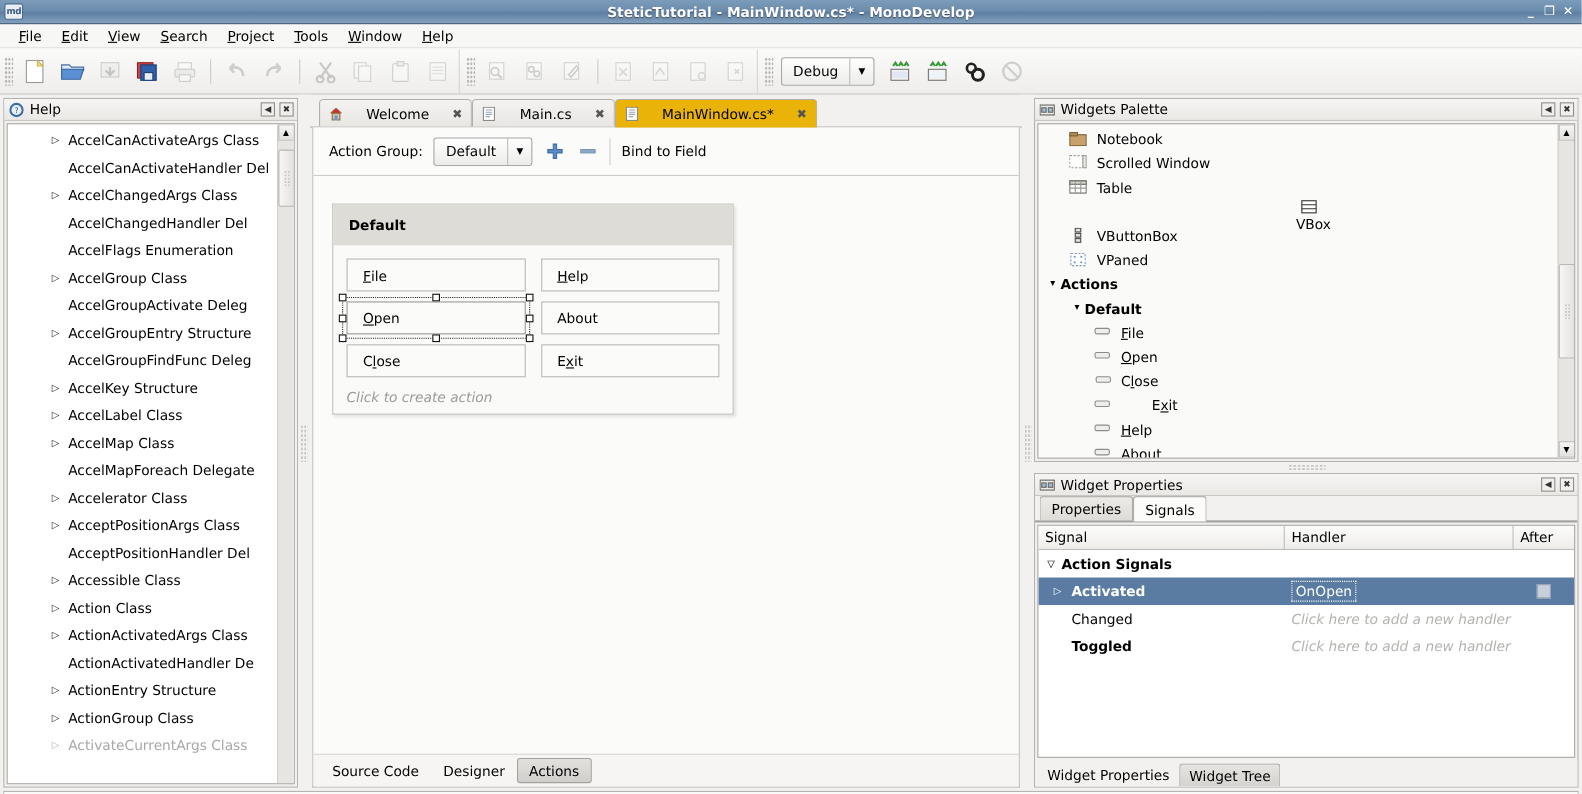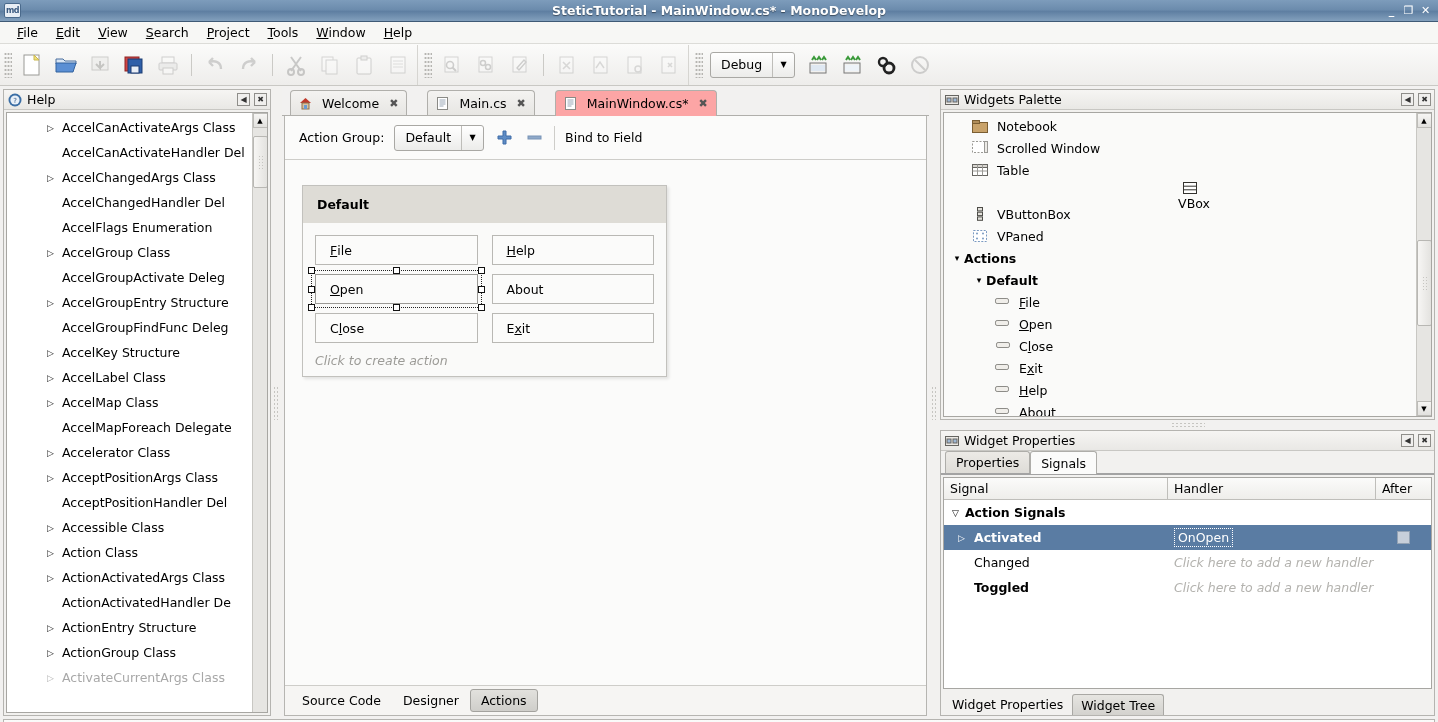--- a/index.html
+++ b/index.html
@@ -164,29 +164,29 @@
     background-size: 3px 4px;
   }
 
   
   .center { flex: 1; display: flex; flex-direction: column; padding: 3px 0; min-width: 0; }
   .tabbar {
     height: 27px; display: flex; align-items: flex-end;
     border-bottom: 1px solid #b0afab; padding-left: 8px;
   }
   .doc-tab {
-    height: 25px; display: flex; align-items: center; gap: 10px;
+    height: 25px; display: flex; align-items: center; gap: 21px;
     padding: 0 8px; font-size: 12.5px;
     border: 1px solid #b0afab; border-bottom: none;
     border-radius: 4px 4px 0 0;
     background: linear-gradient(to bottom,#f4f3f1,#e7e6e3);
-    margin-right: 20px; position: relative;
+    margin-right: 0; position: relative;
   }
   .doc-tab.active {
-    background: #fca5a5; height: 26px; margin-bottom: -1px;
+    background: #eab308; height: 26px; margin-bottom: -1px;
   }
   .tab-x { font-size: 11px; color: #555; }
   .tab-ic { width: 13px; height: 13px; }
 
   .editor-area {
     flex: 1; display: flex; flex-direction: column;
     background: #fbfbfa; border: 1px solid #b6b5b1; border-top: none;
     margin: 0 2px; min-height: 0;
   }
   .actiongroup-bar {
@@ -848,21 +848,21 @@
                   <rect x="1.5" y="3.5" width="13" height="5" rx="1.6" fill="#f0eeea" stroke="#8d8c88"></rect>
                 </svg></span>
               <span><u>O</u>pen</span>
             </div>
             <div class="pal-row" style="padding-left: 50px; text-align: right;">
               <span class="wic"><svg width="16" height="12" viewBox="0 0 16 12">
                   <rect x="1.5" y="3.5" width="13" height="5" rx="1.6" fill="#f0eeea" stroke="#8d8c88"></rect>
                 </svg></span>
               <span>C<u>l</u>ose</span>
             </div>
-            <div class="pal-row" style="padding-left: 50px;">
+            <div class="pal-row" style="padding-left: 50px; gap: 28px;">
               <span class="wic"><svg width="16" height="12" viewBox="0 0 16 12">
                   <rect x="1.5" y="3.5" width="13" height="5" rx="1.6" fill="#f0eeea" stroke="#8d8c88"></rect>
                 </svg></span>
               <span>E<u>x</u>it</span>
             </div>
             <div class="pal-row" style="padding-left: 50px;">
               <span class="wic"><svg width="16" height="12" viewBox="0 0 16 12">
                   <rect x="1.5" y="3.5" width="13" height="5" rx="1.6" fill="#f0eeea" stroke="#8d8c88"></rect>
                 </svg></span>
               <span><u>H</u>elp</span>

